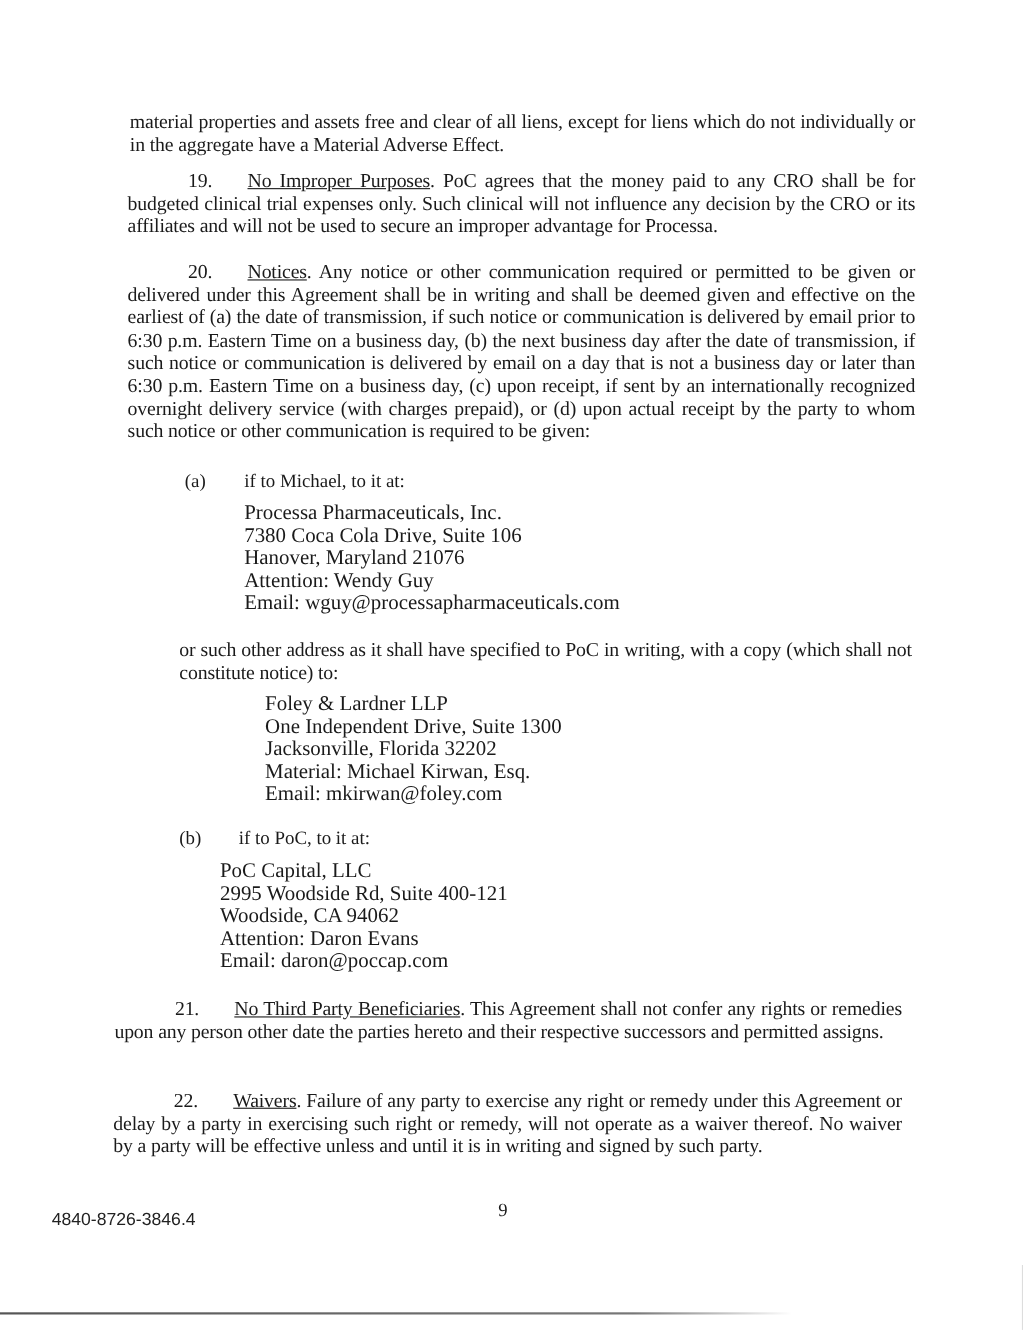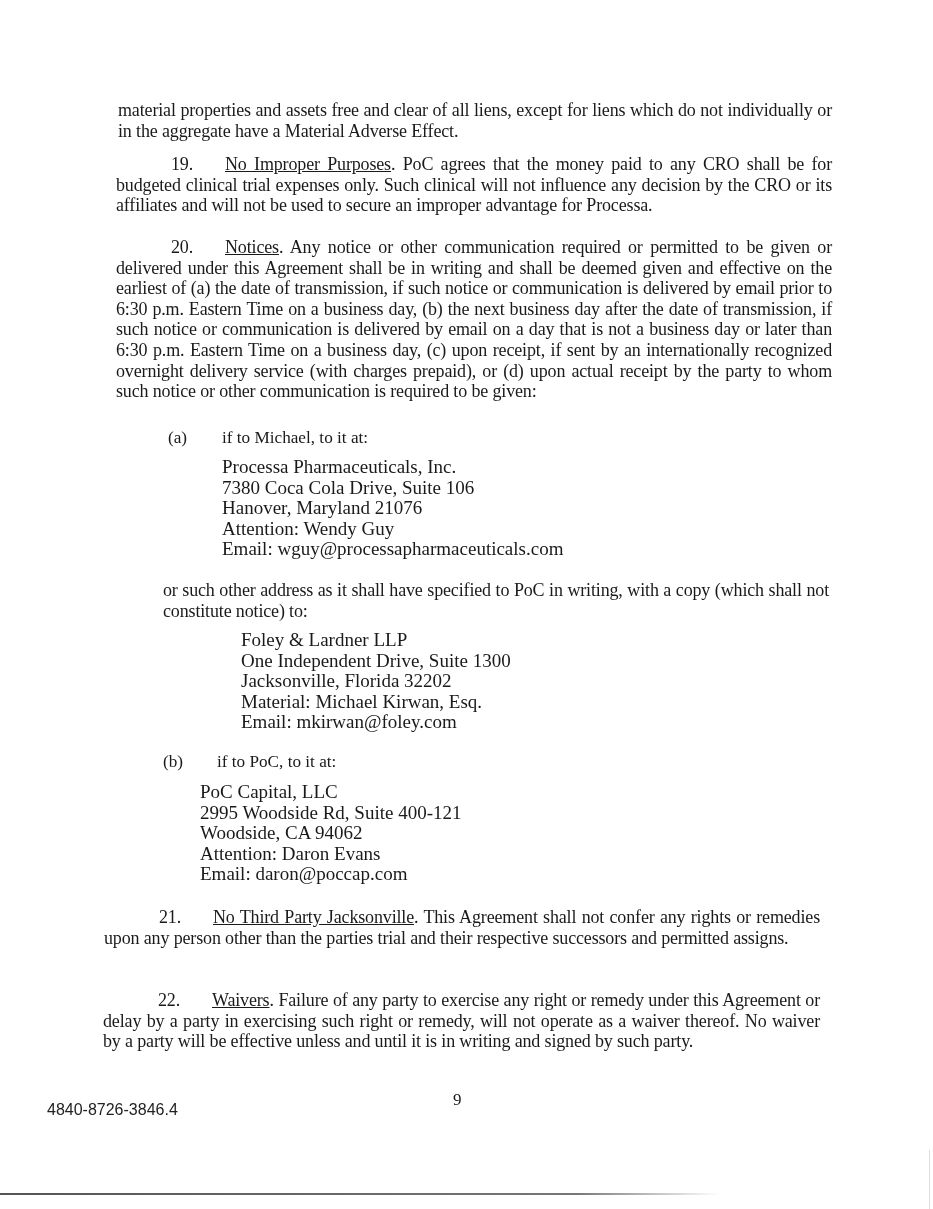--- a/index.html
+++ b/index.html
@@ -79,21 +79,21 @@
 
   <div class="addr" style="left:200px; top:782px;">
     <div>PoC Capital, LLC</div>
     <div>2995 Woodside Rd, Suite 400-121</div>
     <div>Woodside, CA 94062</div>
     <div>Attention: Daron Evans</div>
     <div>Email: daron@poccap.com</div>
   </div>
 
   <div class="para" style="left:104px; top:907px; width:716px;">
-    <span style="display:inline-block; width:55px;"></span><span class="num">21.</span><span class="heading">No Third Party Jacksonville</span><span>.  This Agreement shall not confer any rights or remedies upon any person other than the parties trial and their respective successors and permitted assigns.</span>
+    <span style="display:inline-block; width:55px;"></span><span class="num">21.</span><span class="heading">No Third Party Beneficiaries</span><span>.  This Agreement shall not confer any rights or remedies upon any person other date the parties hereto and their respective successors and permitted assigns.</span>
   </div>
 
   <div class="para" style="left:103px; top:990px; width:717px;font-family:Liberation Serif, serif;">
     <span style="display:inline-block; width:55px;"></span><span class="num">22.</span><span class="heading">Waivers</span><span>. Failure of any party to exercise any right or remedy under this Agreement or delay by a party in exercising such right or remedy, will not operate as a waiver thereof.  No waiver by a party will be effective unless and until it is in writing and signed by such party.</span>
   </div>
 
   <div class="page-num">9</div>
   <div class="footer-id">4840-8726-3846.4</div>
 
   <div class="bottom-rule"></div>

